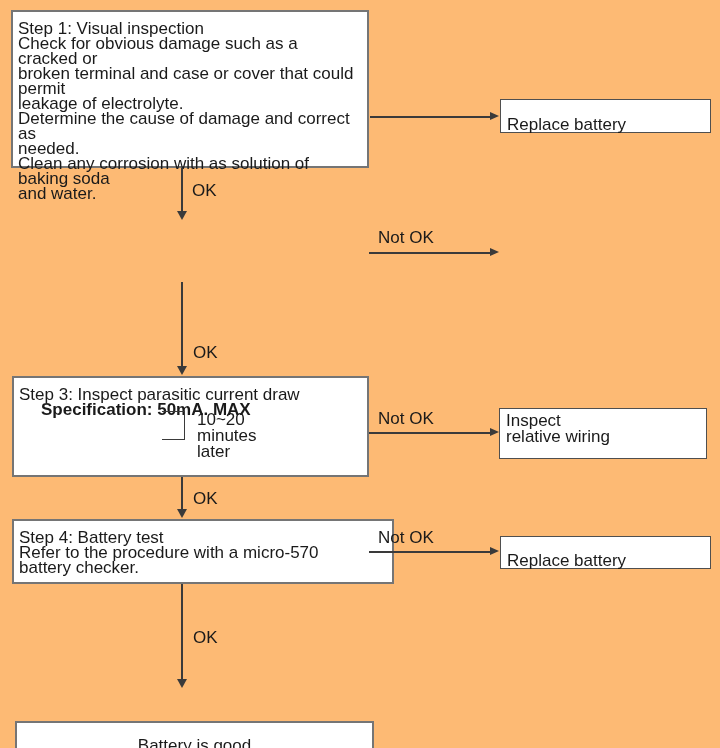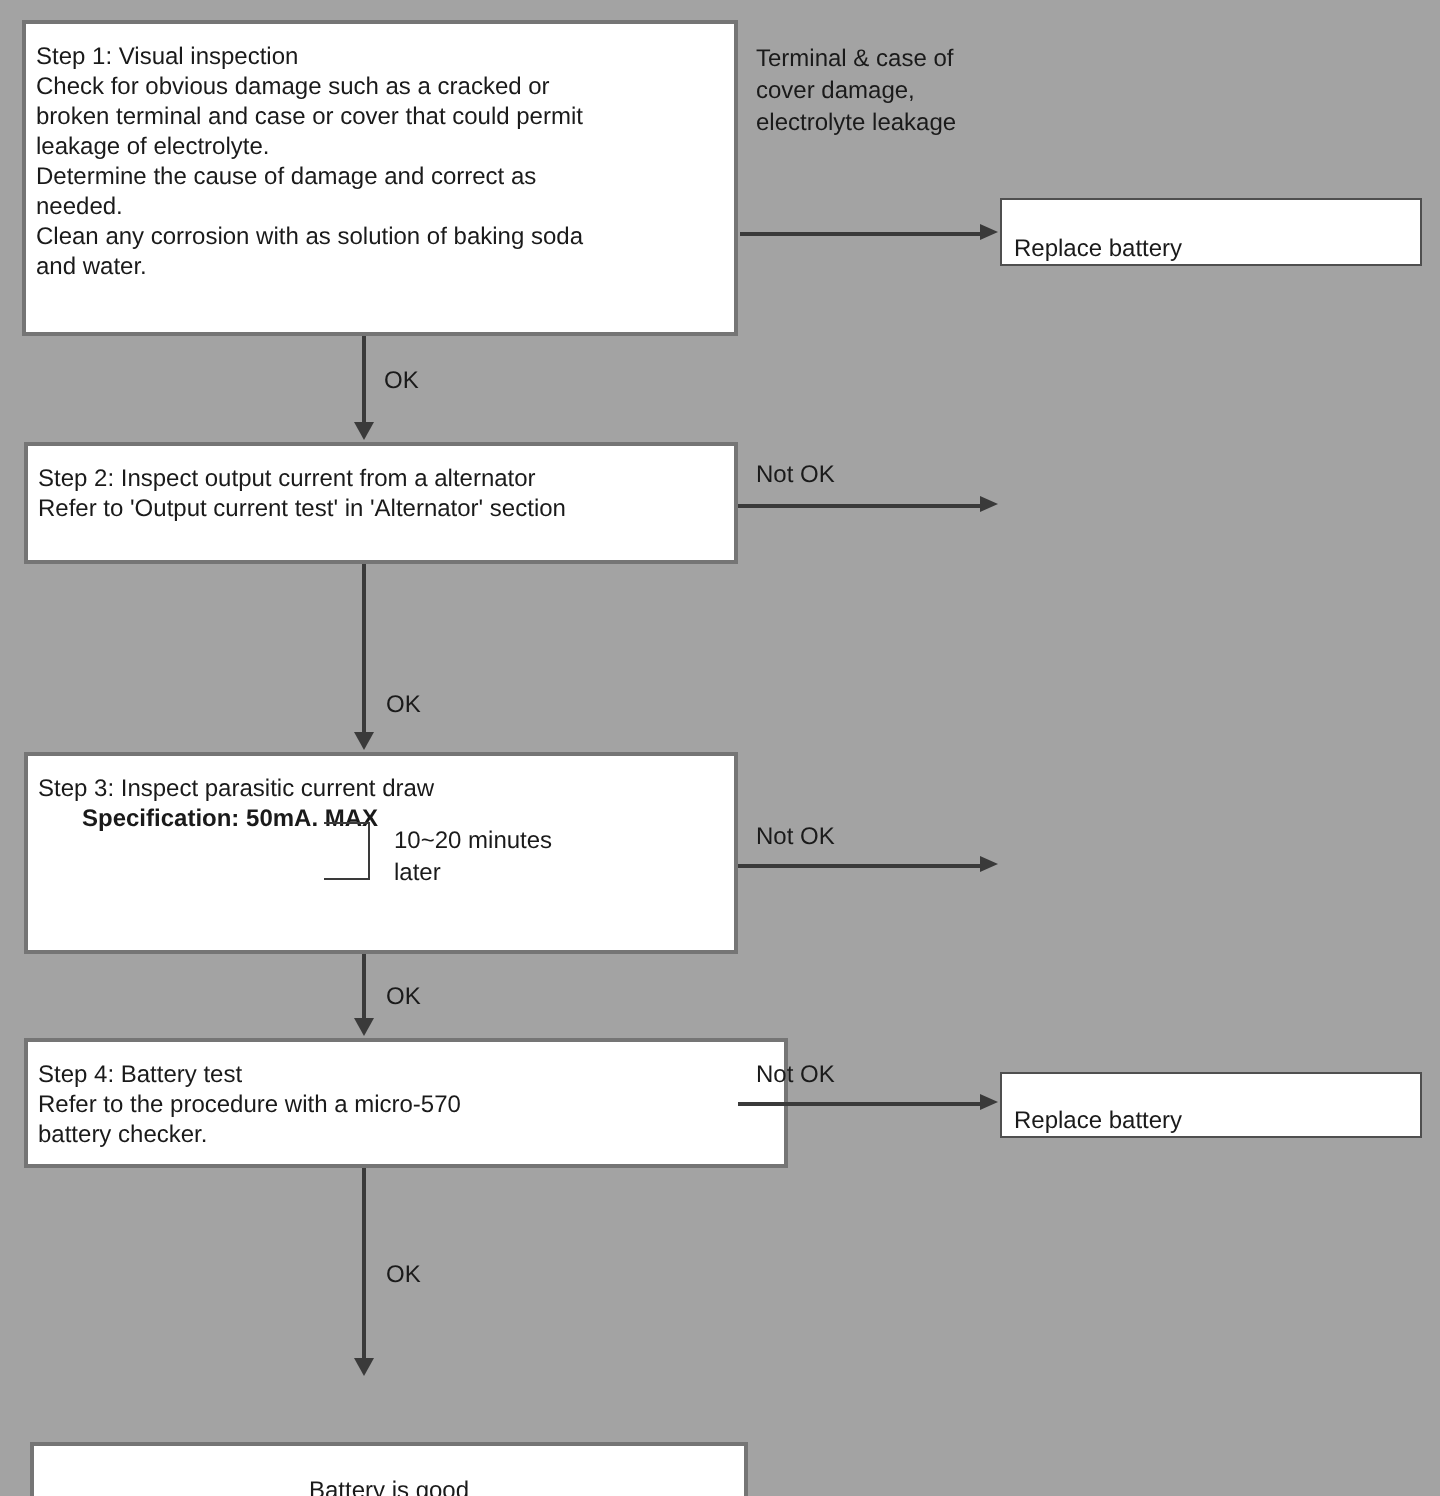--- a/index.html
+++ b/index.html
@@ -1,19 +1,19 @@
 <!DOCTYPE html>
 <html><head>
 <meta charset="utf-8">
 <style>
   html,body { margin:0; padding:0; background:#ffffff; }
   .canvas {
-    position:relative; width:720px; height:748px; background:#a3a3a3;
+    position:relative; width:720px; height:748px; background:#fdba74;
     font-family:"Liberation Sans","DejaVu Sans",sans-serif;
-    font-size:12px; line-height:15px; color:#1a1a1a; overflow:hidden;
+    font-size:17px; line-height:15px; color:#1a1a1a; overflow:hidden;
   }
   .box {
     position:absolute; box-sizing:border-box; background:#ffffff;
     border:2px solid #757575;
   }
   .outcome { border:1.5px solid #4f4f4f; }
   .pre { white-space:pre-line; }
   .t { position:absolute; }
   .vline { position:absolute; width:1.5px; background:#3a3a3a; }
   .hline { position:absolute; height:1.5px; background:#3a3a3a; }
@@ -44,39 +44,32 @@
     <div class="pre">Step 1: Visual inspection
 Check for obvious damage such as a cracked or
 broken terminal and case or cover that could permit
 leakage of electrolyte.
 Determine the cause of damage and correct as
 needed.
 Clean any corrosion with as solution of baking soda
 and water.</div>
   </div>
 
-  <div class="t pre" style="left:378px; top:21px; line-height:16px;">Terminal &amp; case of
-cover damage,
-electrolyte leakage</div>
 
   <div class="hline" style="left:370px; top:116px; width:120px;"></div>
   <div class="head-right" style="left:490px; top:112px;"></div>
 
   <div class="box outcome vcenter" style="left:500px; top:99px; width:211px; height:34px; padding-left:6px;">
     <div>Replace battery</div>
   </div>
 
   <div class="vline" style="left:181px; top:168px; height:44px;"></div>
   <div class="head-down" style="left:177px; top:211px;"></div>
   <div class="t" style="left:192px; top:183px;">OK</div>
 
-  <div class="box" style="left:12px; top:221px; width:357px; height:61px; padding:9px 6px 6px 5px;">
-    <div class="pre">Step 2: Inspect output current from a alternator
-Refer to 'Output current test' in 'Alternator' section</div>
-  </div>
 
   <div class="t" style="left:378px; top:230px;">Not OK</div>
   <div class="hline" style="left:369px; top:252px; width:121px;"></div>
   <div class="head-right" style="left:490px; top:248px;"></div>
 
 
   <div class="vline" style="left:181px; top:282px; height:85px;"></div>
   <div class="head-down" style="left:177px; top:366px;"></div>
   <div class="t" style="left:193px; top:345px;">OK</div>
 
@@ -85,20 +78,24 @@
     <div style="margin-left:22px;font-weight:bold;">Specification: 50mA. MAX</div>
   </div>
   <div class="bracket" style="left:162px; top:411px; width:23px; height:29px;"></div>
   <div class="t pre" style="left:197px; top:412px; width:106px; text-align:left; line-height:16px;">10~20 minutes
 later</div>
 
   <div class="t" style="left:378px; top:411px;">Not OK</div>
   <div class="hline" style="left:369px; top:432px; width:121px;"></div>
   <div class="head-right" style="left:490px; top:428px;"></div>
 
+  <div class="box outcome" style="left:499px; top:408px; width:208px; height:51px; padding:4px 6px 0 6px; line-height:15.5px;">
+    <div class="pre">Inspect
+relative wiring</div>
+  </div>
 
   <div class="vline" style="left:181px; top:477px; height:33px;"></div>
   <div class="head-down" style="left:177px; top:509px;"></div>
   <div class="t" style="left:193px; top:491px;">OK</div>
 
   <div class="box" style="left:12px; top:519px; width:382px; height:65px; padding:9px 6px 6px 5px;">
     <div class="pre">Step 4: Battery test
 Refer to the procedure with a micro-570
 battery checker.</div>
   </div>

